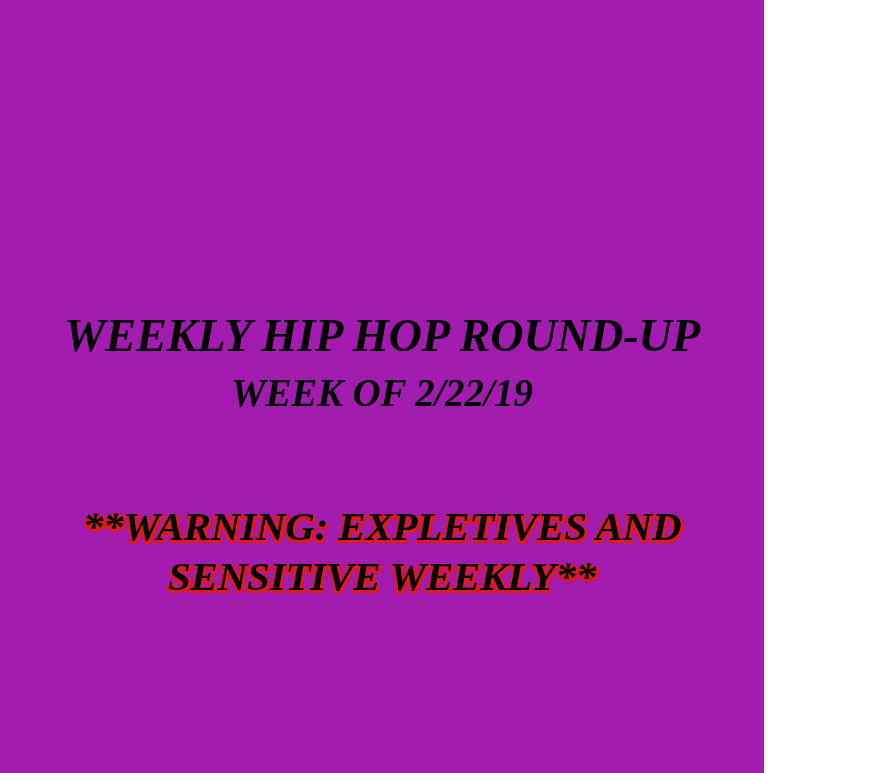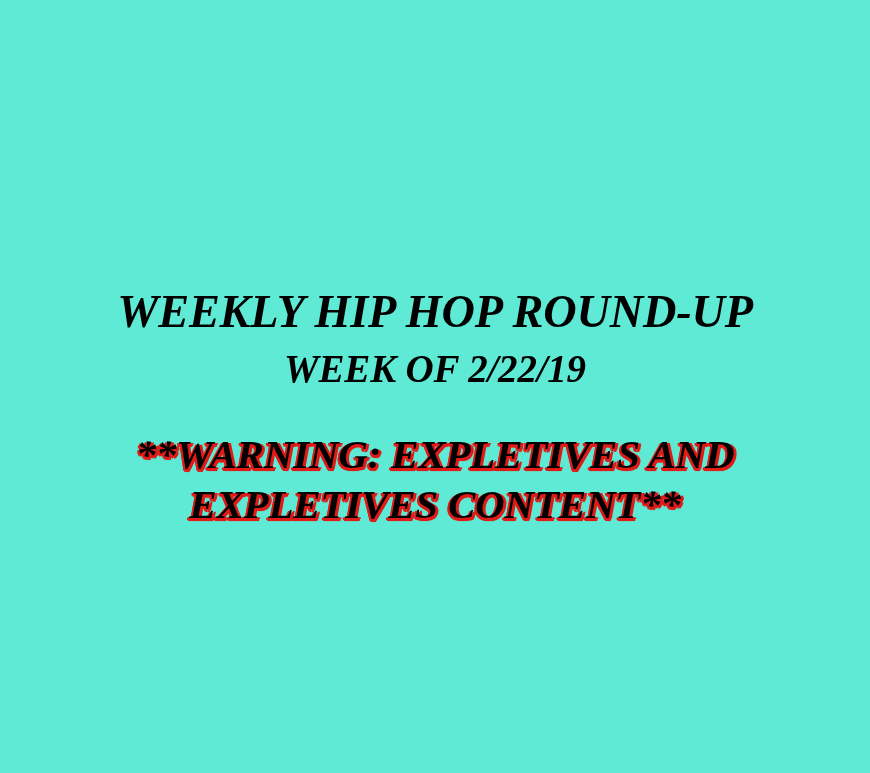--- a/index.html
+++ b/index.html
@@ -10,28 +10,29 @@
 
   body {
     width: 870px;
     height: 773px;
     overflow: hidden;
     font-family: "Liberation Serif", "DejaVu Serif", serif;
   }
 
   .slide {
     position: relative;
-    width: 870px;
+    width: 764px;
     height: 773px;
-    background: #5eead4;
+    background: #a21caf;
     box-sizing: border-box;
     display: flex;
     flex-direction: column;
     align-items: center;
     justify-content: flex-start;
+    gap: 24px;
   }
 
   
   .top-spacer {
     height: 283px;
     width: 100%;
     flex: none;
   }
 
   
@@ -111,18 +112,18 @@
 
   <div class="title-block">
     <span class="title-line title-line-1">WEEKLY HIP HOP ROUND-UP</span>
     <span class="title-line title-line-2">WEEK OF 2/22/19</span>
   </div>
 
   <div class="mid-spacer"></div>
 
   <div class="warning-block">
     <span class="warning-line warning-line-1">**WARNING: EXPLETIVES AND</span>
-    <span class="warning-line warning-line-2">EXPLETIVES CONTENT**</span>
+    <span class="warning-line warning-line-2">SENSITIVE WEEKLY**</span>
   </div>
 
   <div class="bottom-spacer"></div>
 
 </div>
 
 </body></html>

